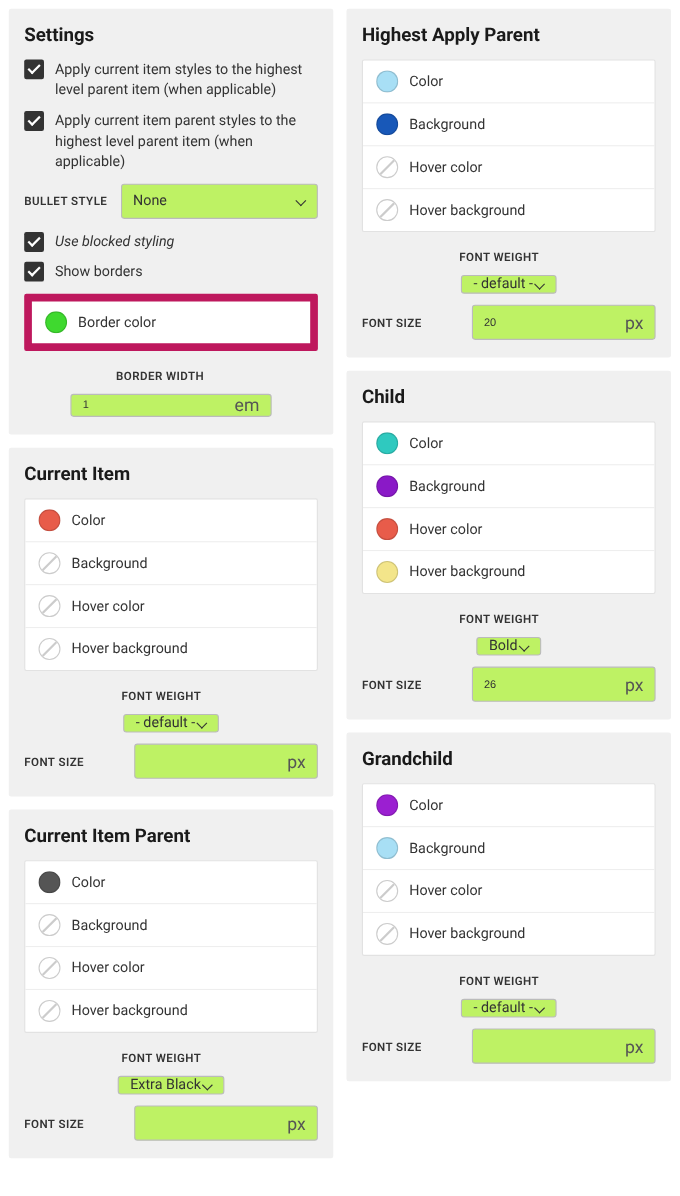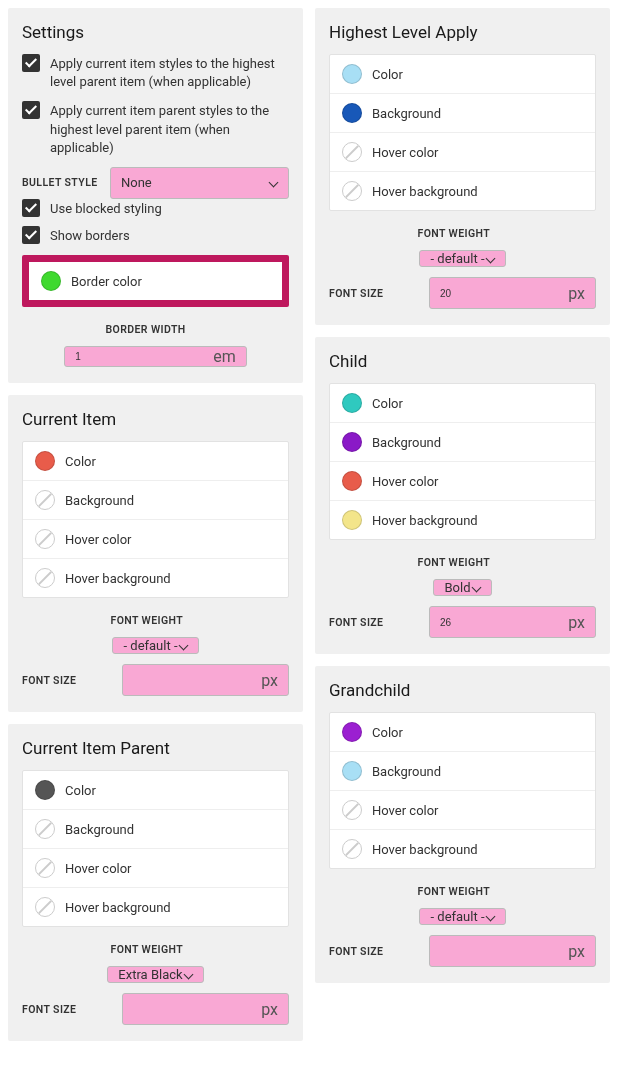--- a/index.html
+++ b/index.html
@@ -16,21 +16,21 @@
     align-items: flex-start;
   }
   .col { flex: 1; display: flex; flex-direction: column; gap: 12px; }
   .panel {
     background: #f0f0f0;
     padding: 14px 14px 16px 14px;
     border-radius: 2px;
   }
   .panel-title {
     font-size: 17px;
-    font-weight: 400;
+    font-weight: 700;
     color: #1a1a1a;
     margin-bottom: 12px;
   }
   .checkbox-row {
     display: flex;
     align-items: flex-start;
     gap: 10px;
     margin-bottom: 10px;
   }
   .checkbox {
@@ -68,21 +68,21 @@
     font-size: 10.5px;
     font-weight: 600;
     letter-spacing: 0.4px;
     text-transform: uppercase;
     color: #333;
     width: 90px;
     flex-shrink: 0;
   }
   .select, .text-input {
     flex: 1;
-    background: #f9a8d4;
+    background: #bef264;
     border: 1px solid #bbb;
     border-radius: 3px;
     height: 32px;
     padding: 0 10px;
     font-size: 13px;
     color: #333;
     display: flex;
     align-items: center;
     justify-content: space-between;
     cursor: pointer;
@@ -195,21 +195,21 @@
       </div>
 
       <div class="field-row" style="margin-top:4px;">
         <div class="field-label" style="width:78px;">BULLET STYLE</div>
         <div class="select">
           <span>None</span>
           <span class="chev"></span>
         </div>
       </div>
 
-      <div class="checkbox-row" style="margin-bottom:8px;">
+      <div class="checkbox-row" style="margin-top:12px;margin-bottom:8px;font-style:italic;">
         <div class="checkbox"></div>
         <div class="checkbox-label">Use blocked styling</div>
       </div>
       <div class="checkbox-row" style="margin-bottom:0;">
         <div class="checkbox"></div>
         <div class="checkbox-label">Show borders</div>
       </div>
 
       <div class="swatch-single">
         <div class="swatch" style="background:#3fd92f"></div>
@@ -295,21 +295,21 @@
           <span class="unit">px</span>
         </div>
       </div>
     </div>
 
   </div>
 
   <div class="col">
 
     <div class="panel">
-      <div class="panel-title">Highest Level Apply</div>
+      <div class="panel-title">Highest Apply Parent</div>
       <div class="swatch-list">
           <div class="swatch-row">
             <div class="swatch" style="background: rgb(168, 223, 245);"></div>
             <span class="swatch-label">Color</span>
           </div>
           <div class="swatch-row">
             <div class="swatch" style="background: rgb(24, 88, 184);"></div>
             <span class="swatch-label">Background</span>
           </div>
           <div class="swatch-row">

